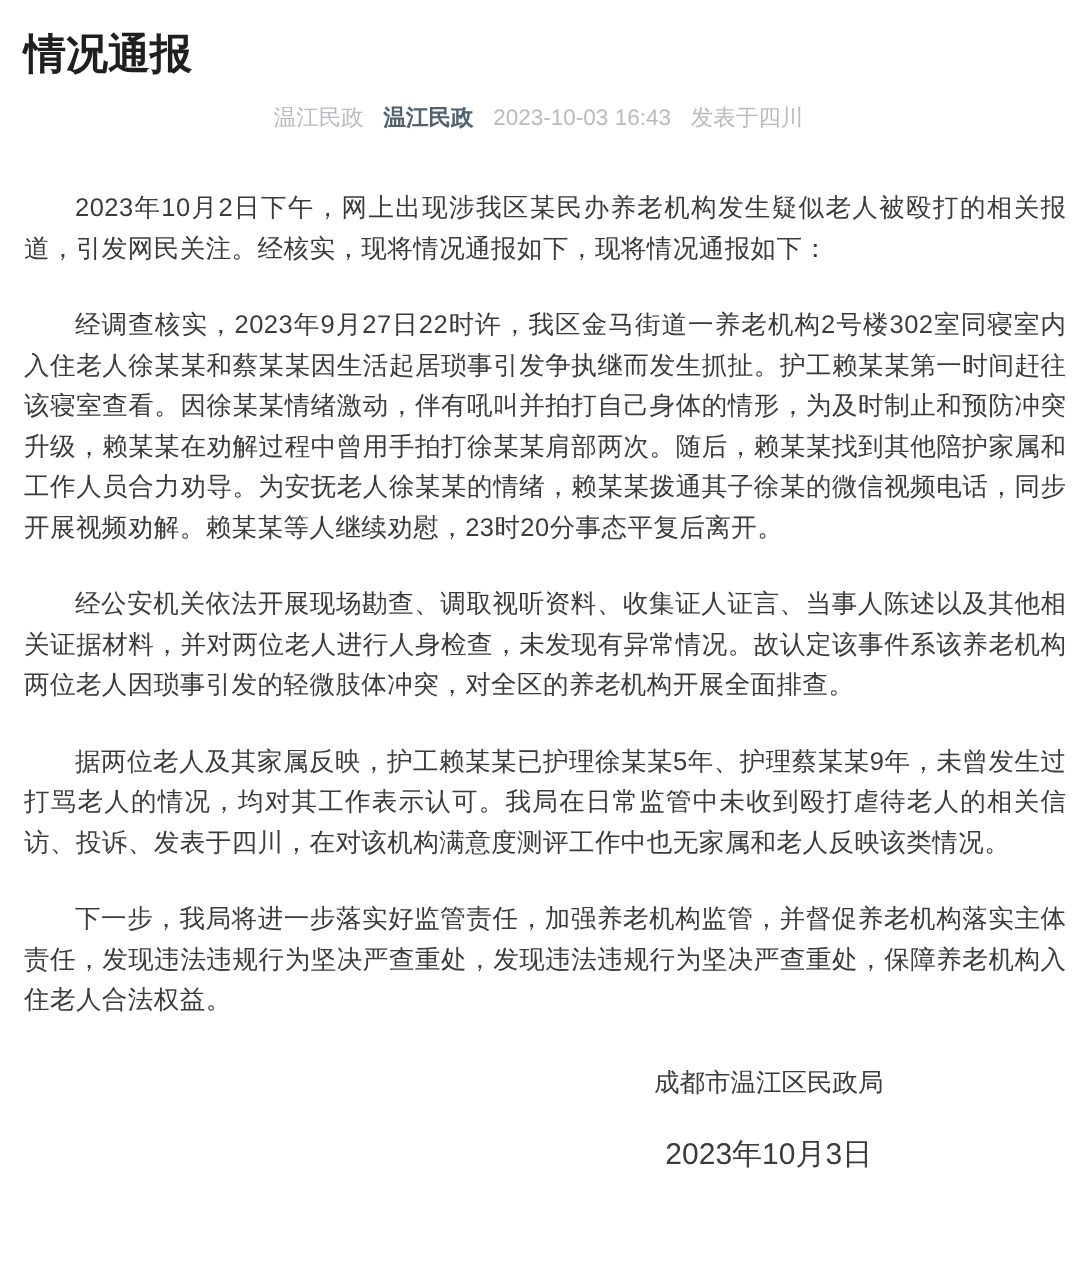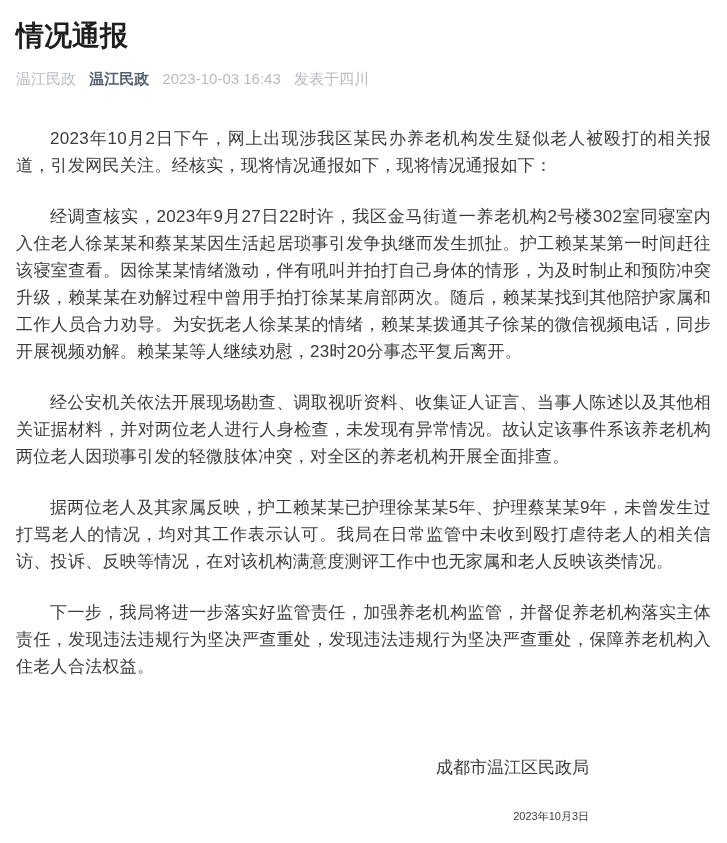--- a/index.html
+++ b/index.html
@@ -19,20 +19,21 @@
     color: #1f1f1f;
     line-height: 1.4;
     margin-bottom: 14px;
   }
   .meta-bar {
     font-size: 15px;
     line-height: 20px;
     color: #b7bbc0;
     margin-bottom: 36px;
     white-space: nowrap;
+    text-align: center;
   }
   .meta-bar > span { margin-right: 9px; }
   .account-name-link {
     color: #52606f;
     font-weight: 700;
     cursor: pointer;
   }
   .article-body p {
     font-size: 17px;
     line-height: 27px;
@@ -42,30 +43,30 @@
     margin-bottom: 24px;
     letter-spacing: 0.3px;
   }
   .closing {
     margin-top: 28px;
     text-align: right;
     padding-right: 122px;
   }
   .closing-inner {
     display: inline-block;
-    margin-top: 46px;
+    text-align: center;
   }
   .signature-line {
     font-size: 17px;
     line-height: 27px;
     color: #3b3b3b;
     margin-bottom: 22px;
   }
   .date-line {
-    font-size: 11px;
+    font-size: 20px;
     line-height: 27px;
     color: #3b3b3b;
   }
 </style>
 </head>
 <body>
 
 <div class="article">
 
   <h1 class="article-title">情况通报</h1>
@@ -74,21 +75,21 @@
     <span>温江民政</span>
     <span class="account-name-link">温江民政</span>
     <span>2023-10-03 16:43</span>
     <span>发表于四川</span>
   </div>
 
   <div class="article-body">
     <p>2023年10月2日下午，网上出现涉我区某民办养老机构发生疑似老人被殴打的相关报道，引发网民关注。经核实，现将情况通报如下，现将情况通报如下：</p>
     <p>经调查核实，2023年9月27日22时许，我区金马街道一养老机构2号楼302室同寝室内入住老人徐某某和蔡某某因生活起居琐事引发争执继而发生抓扯。护工赖某某第一时间赶往该寝室查看。因徐某某情绪激动，伴有吼叫并拍打自己身体的情形，为及时制止和预防冲突升级，赖某某在劝解过程中曾用手拍打徐某某肩部两次。随后，赖某某找到其他陪护家属和工作人员合力劝导。为安抚老人徐某某的情绪，赖某某拨通其子徐某的微信视频电话，同步开展视频劝解。赖某某等人继续劝慰，23时20分事态平复后离开。</p>
     <p>经公安机关依法开展现场勘查、调取视听资料、收集证人证言、当事人陈述以及其他相关证据材料，并对两位老人进行人身检查，未发现有异常情况。故认定该事件系该养老机构两位老人因琐事引发的轻微肢体冲突，对全区的养老机构开展全面排查。</p>
-    <p>据两位老人及其家属反映，护工赖某某已护理徐某某5年、护理蔡某某9年，未曾发生过打骂老人的情况，均对其工作表示认可。我局在日常监管中未收到殴打虐待老人的相关信访、投诉、反映等情况，在对该机构满意度测评工作中也无家属和老人反映该类情况。</p>
+    <p>据两位老人及其家属反映，护工赖某某已护理徐某某5年、护理蔡某某9年，未曾发生过打骂老人的情况，均对其工作表示认可。我局在日常监管中未收到殴打虐待老人的相关信访、投诉、发表于四川，在对该机构满意度测评工作中也无家属和老人反映该类情况。</p>
     <p>下一步，我局将进一步落实好监管责任，加强养老机构监管，并督促养老机构落实主体责任，发现违法违规行为坚决严查重处，发现违法违规行为坚决严查重处，保障养老机构入住老人合法权益。</p>
   </div>
 
   <div class="closing">
     <div class="closing-inner">
       <div class="signature-line">成都市温江区民政局</div>
       <div class="date-line">2023年10月3日</div>
     </div>
   </div>
 

